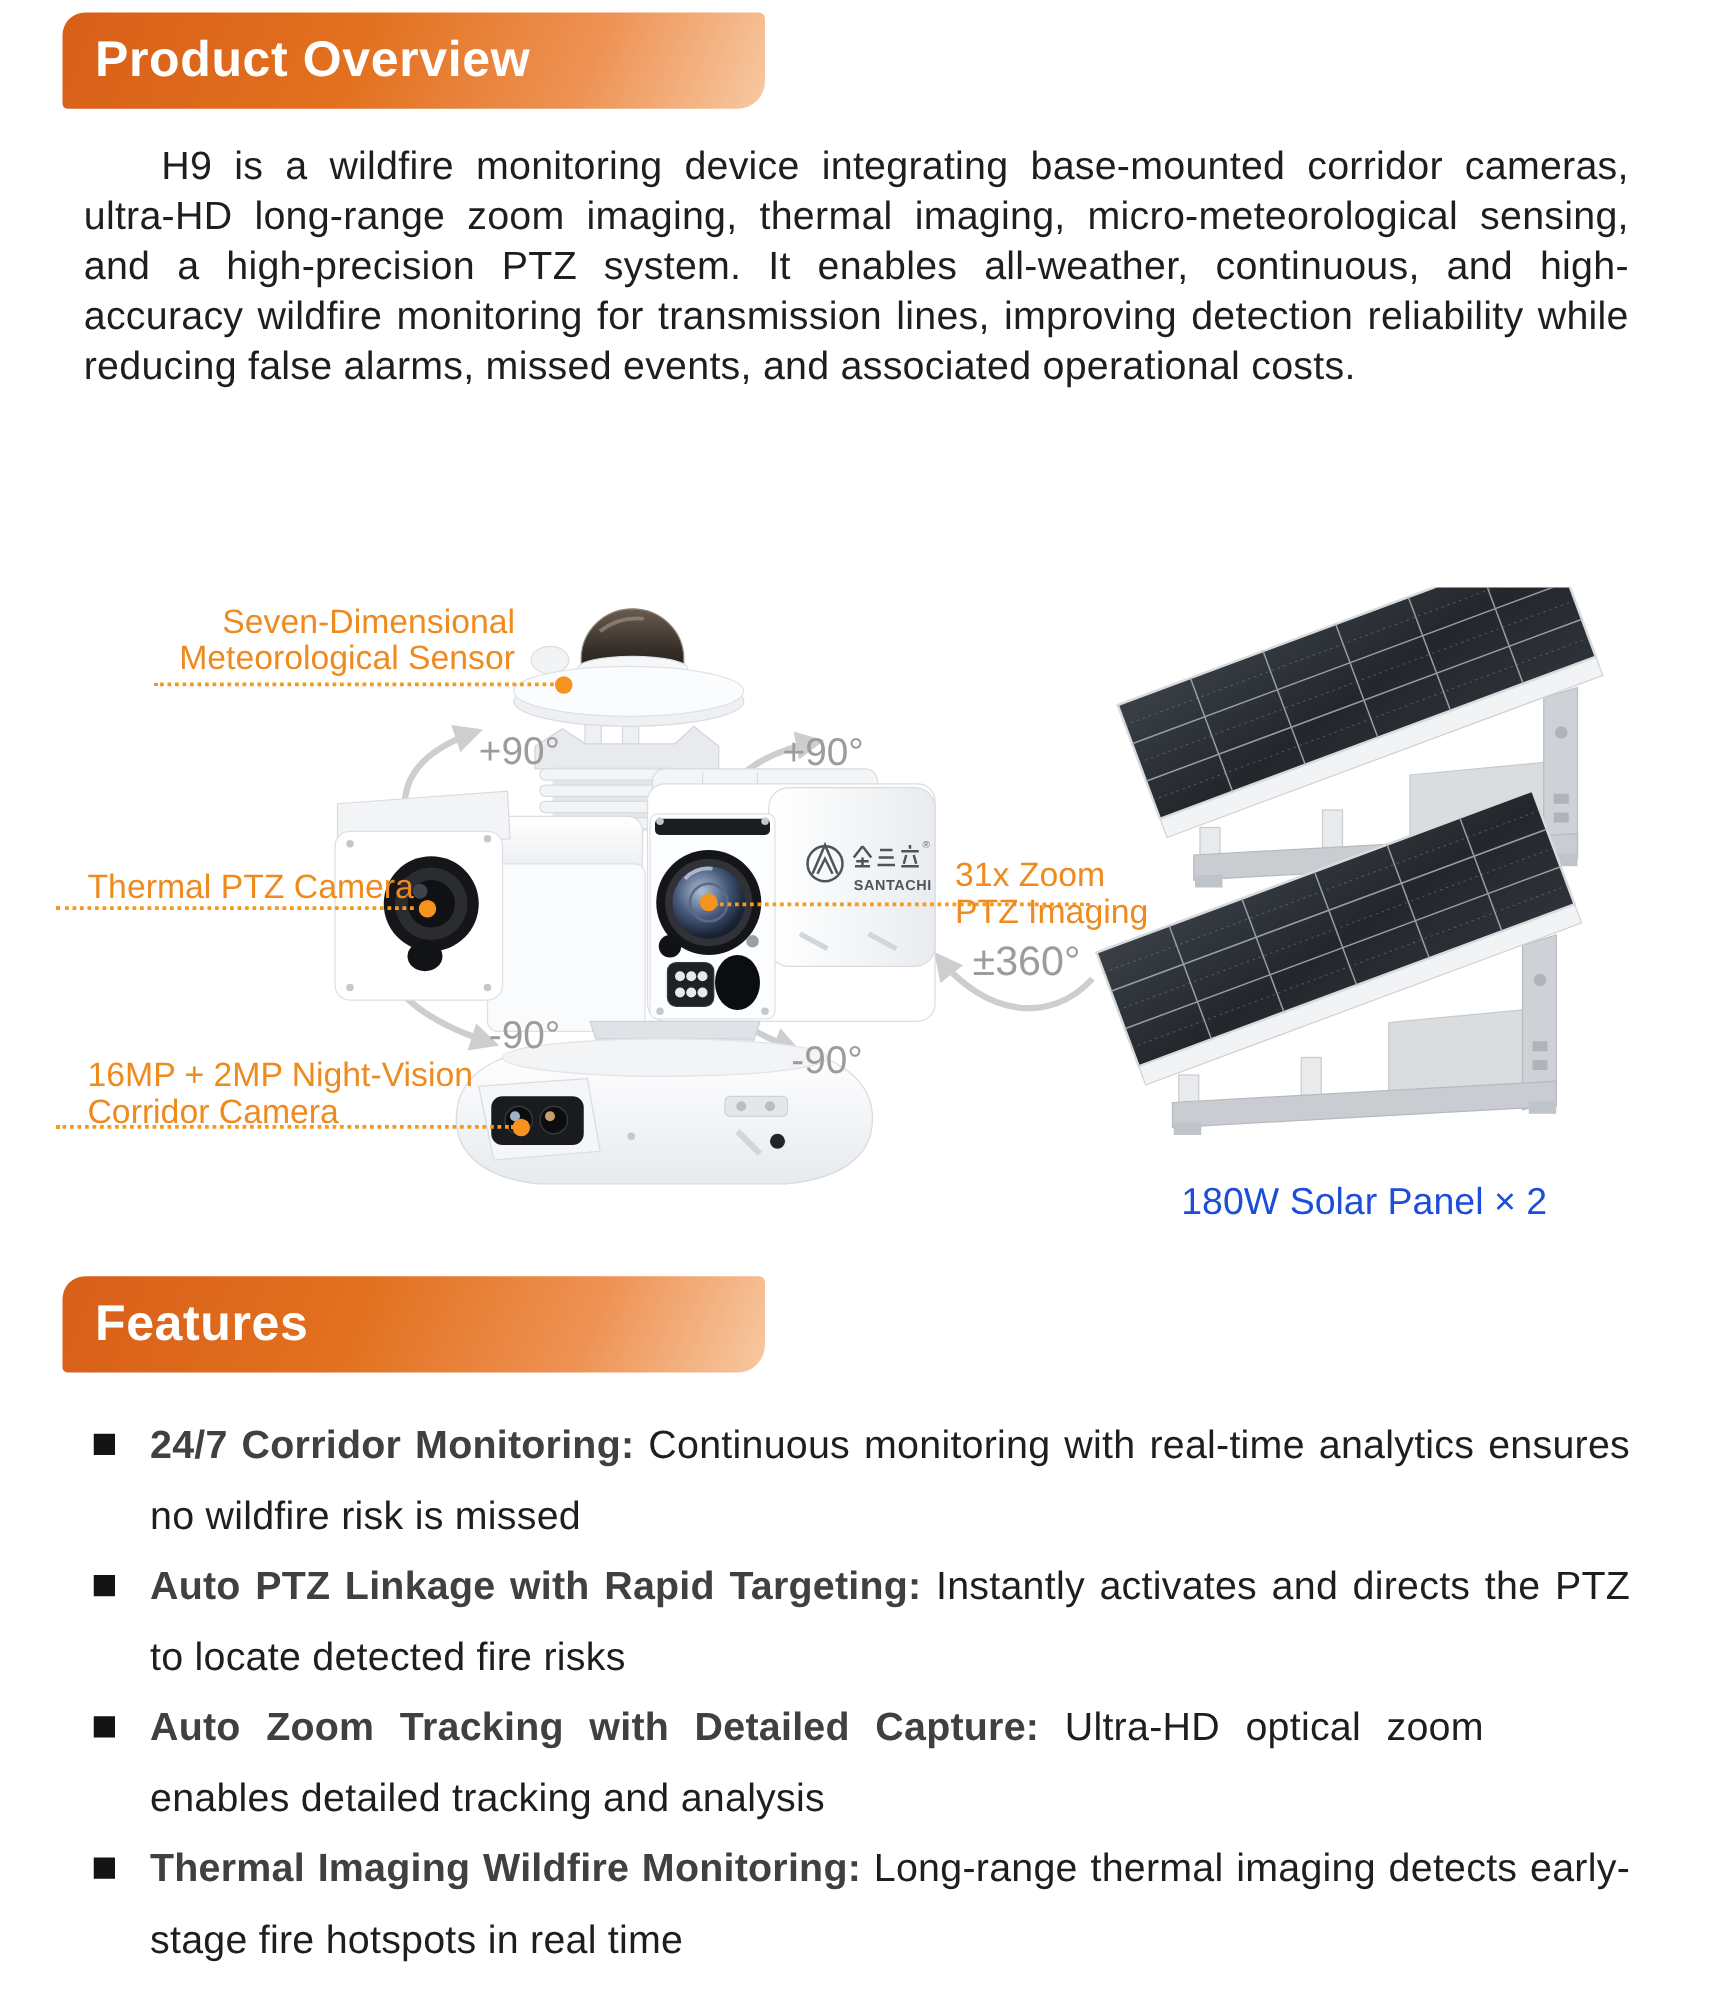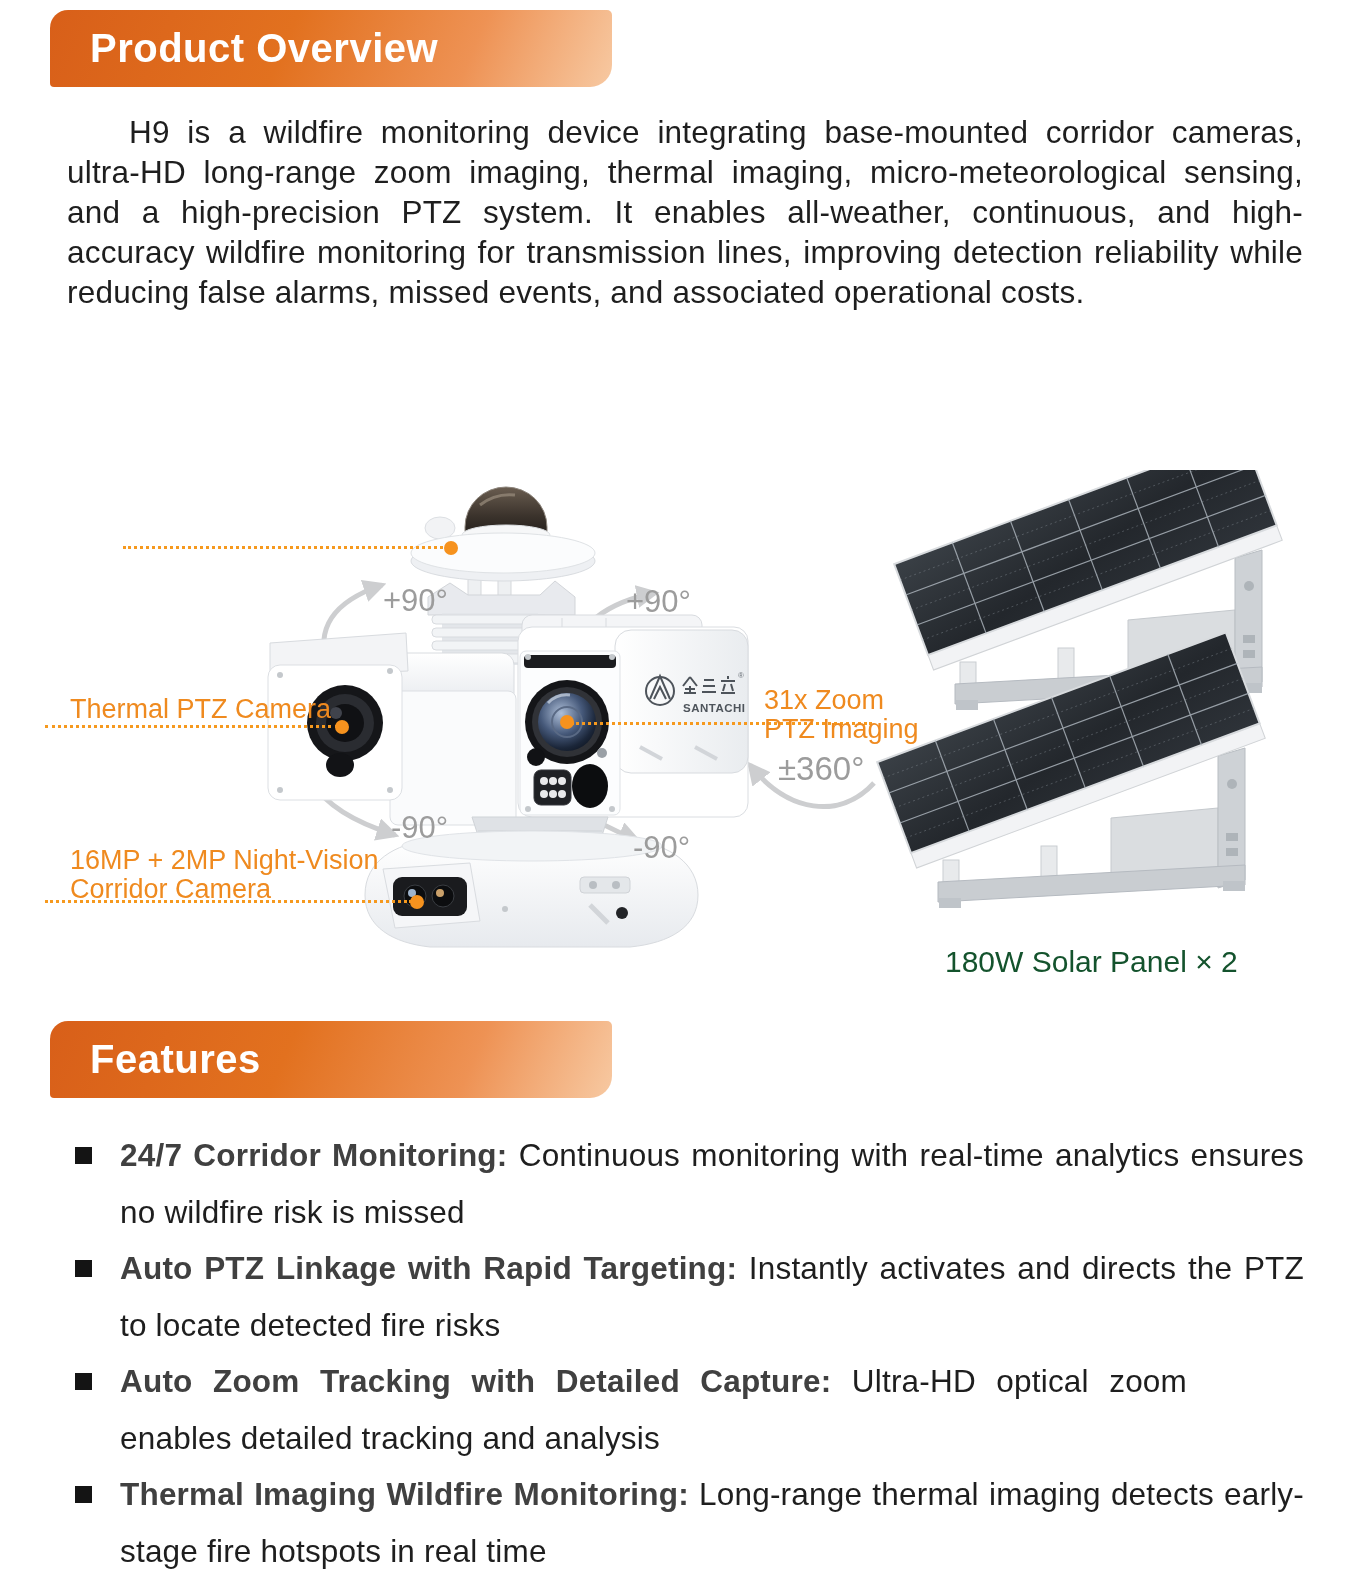--- a/index.html
+++ b/index.html
@@ -1,20 +1,20 @@
 <!DOCTYPE html>
 <html><head>
 <meta charset="utf-8">
 <style>
   html,body{margin:0;padding:0;background:#ffffff;}
   .page{position:relative;width:1369px;height:1594px;background:#ffffff;overflow:hidden;
         font-family:"Liberation Sans","DejaVu Sans",sans-serif;}
   
   .banner{position:absolute;left:50px;width:562px;height:77px;display:flex;align-items:center;
-          padding-left:40px;box-sizing:border-box;
+          padding-left:26px;box-sizing:border-box;
           background:linear-gradient(113deg,#d85f19 0%,#e2711f 42%,#ee9254 74%,#f7c9a2 100%);
           border-radius:18px 5px 22px 4px;}
   .banner span{color:#ffffff;font-size:40px;font-weight:bold;letter-spacing:.5px;}
   .banner-overview{top:10px;}
   .banner-features{top:1021px;}
   
   .para{position:absolute;left:67px;top:112px;width:1236px;margin:0;
         font-size:31.5px;line-height:40px;color:#1e1e1e;text-align:justify;
         text-indent:62px;letter-spacing:.2px;}
   
@@ -34,21 +34,21 @@
   .line-zoom{left:571px;top:267px;width:301px;}
   .dot-zoom{left:560px;top:260px;}
   .lbl-corridor{left:70px;top:391px;}
   .line-corridor{left:45px;top:445px;width:367px;}
   .dot-corridor{left:410px;top:440px;}
   .ang-up-left{left:383px;top:128px;}
   .ang-up-right{left:626px;top:129px;}
   .ang-down-left{left:391px;top:355px;}
   .ang-down-right{left:633px;top:375px;}
   .ang-pan{left:778px;top:295px;font-size:33px;}
-  .lbl-solar{left:945px;top:490px;font-size:30px;color:#14532d;position:absolute;}
+  .lbl-solar{left:945px;top:490px;font-size:30px;color:#1d4ed8;position:absolute;}
   
   .features{position:absolute;left:67px;top:1127px;width:1237px;}
   .feat-item{position:relative;padding-left:53px;margin:0;font-size:31.5px;line-height:56.5px;
              color:#1e1e1e;text-align:justify;letter-spacing:.2px;}
   .feat-item b{color:#404040;}
   .feat-narrow{width:1120px;box-sizing:border-box;}
   .bullet{position:absolute;left:8px;top:20px;width:17px;height:17px;background:#141414;}
 </style>
 </head>
 <body>
@@ -236,20 +236,24 @@
           <g stroke="#8d959d" stroke-width="0.8" opacity="0.45" stroke-dasharray="2,3">
             <line x1="0" y1="-16" x2="372" y2="-16"></line>
               <line x1="0" y1="-48" x2="372" y2="-48"></line>
             <line x1="0" y1="-80" x2="372" y2="-80"></line>
           </g>
         </g>
       </g>
       <use href="#solar-unit" transform="translate(-17,198)"></use>
     </svg>
 
+    <div class="olabel lbl-met">
+      <div>Seven-Dimensional</div>
+      <div>Meteorological Sensor</div>
+    </div>
     <div class="dotline line-met"></div>
     <div class="odot dot-met"></div>
 
     <div class="olabel lbl-thermal">Thermal PTZ Camera</div>
     <div class="dotline line-thermal"></div>
     <div class="odot dot-thermal"></div>
 
     <div class="olabel lbl-zoom">
       <div>31x Zoom</div>
       <div>PTZ Imaging</div>

